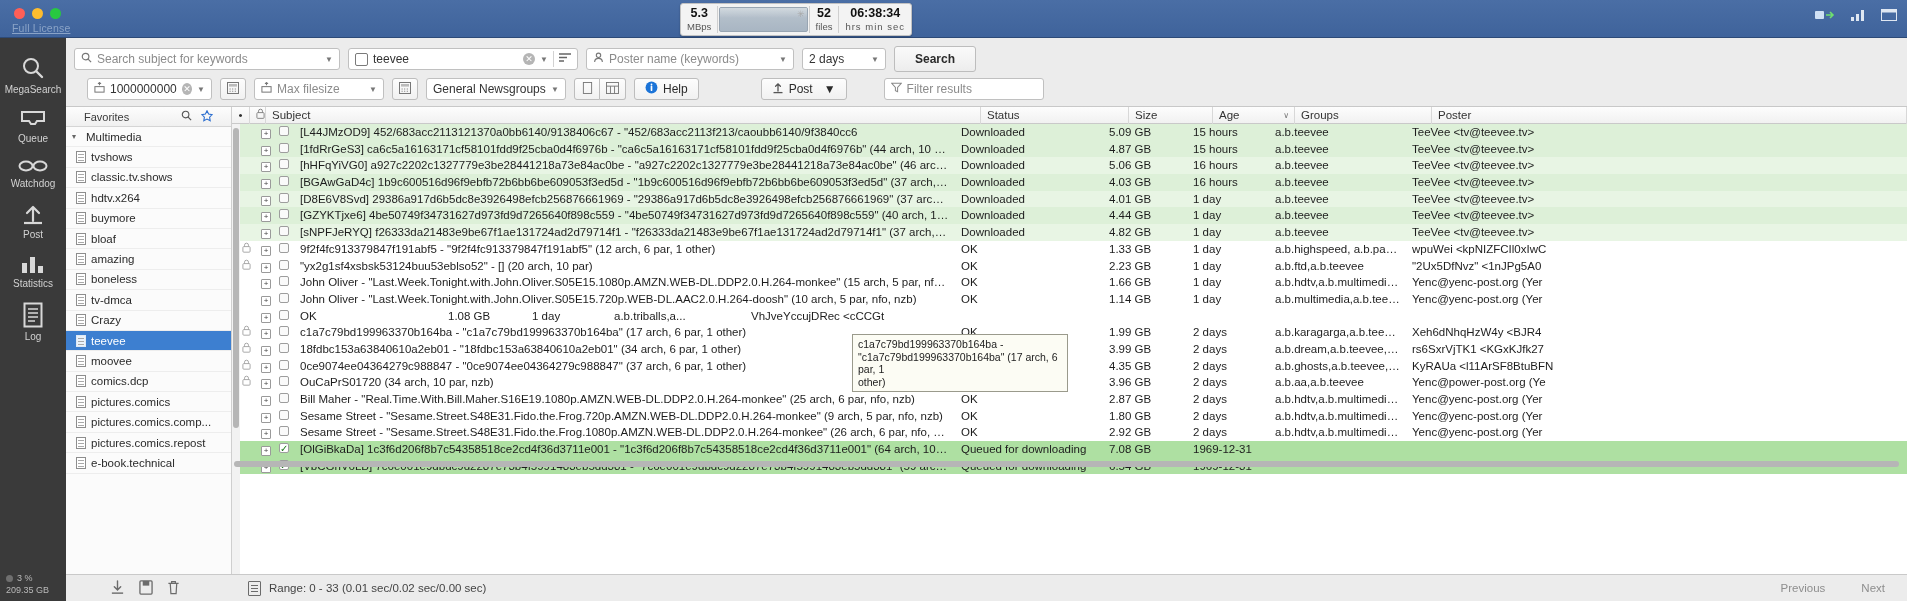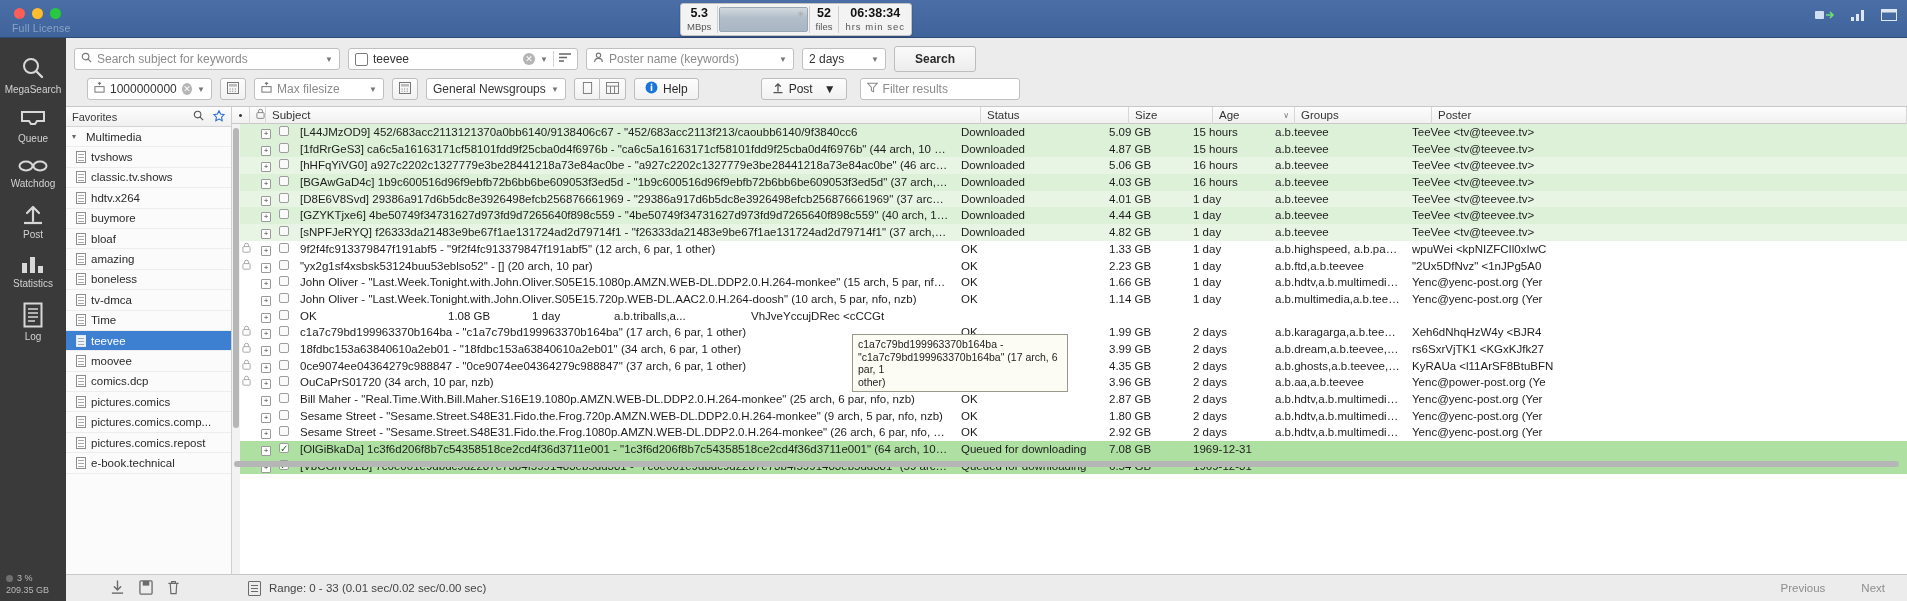--- a/index.html
+++ b/index.html
@@ -14,21 +14,21 @@
 
   
   .titlebar {
     position:absolute; left:0; top:0; width:1907px; height:38px;
     background:linear-gradient(#4a6ea5,#3f639b);
     border-bottom:1px solid #2d4a77;
   }
   .traffic { position:absolute; left:14px; top:8px; display:flex; gap:7px; }
   .tl { width:11px; height:11px; border-radius:50%; }
   .tl.red{background:#ff5f57;} .tl.yellow{background:#ffbd2e;} .tl.green{background:#28c940;}
-  .fulllic { position:absolute; left:12px; top:22px; font-size:10.5px; color:#8aa3c7; letter-spacing:.2px;}
+  .fulllic { position:absolute; left:12px; top:22px; font-size:10.5px; color:#8aa3c7; letter-spacing:.2px;text-decoration:underline;}
 
   
   .speedwidget {
     position:absolute; left:680px; top:3px; height:33px; width:232px;
     background:#f3f3f3; border:1px solid #c2c2c2; border-radius:3px;
     display:flex; align-items:stretch;
     box-shadow:0 1px 2px rgba(0,0,0,.25);
   }
   .spd-cell { display:flex; flex-direction:column; align-items:center; justify-content:center; padding:0 6px; position:relative;}
   .spd-big { font-size:12.5px; font-weight:bold; color:#111; line-height:12px;}
@@ -103,21 +103,21 @@
             font-size:9px; line-height:12px; text-align:center; }
   .divider-v { width:1px; height:16px; background:#d2d2d2; }
 
   
   .favs {
     position:absolute; left:66px; top:107px; width:166px; height:467px;
     background:#fbfbfb; border-right:1px solid #cfcfcf;
   }
   .favs-head {
     height:20px; background:linear-gradient(#fdfdfd,#f0f0f0); border-bottom:1px solid #d5d5d5;
-    display:flex; align-items:center; padding:0 6px; font-size:11px; color:#3a3a3a; gap:9px;justify-content:flex-end;
+    display:flex; align-items:center; padding:0 18px; font-size:11px; color:#3a3a3a; gap:9px;justify-content:flex-end;
   }
   .favs-head .sp { margin-left:auto; }
   .fav-list { height:447px; overflow:hidden; }
   .fav-row {
     height:20.4px; display:flex; align-items:center; gap:5px; padding-left:10px;
     font-size:11.5px; color:#2a2a2a; border-bottom:1px solid #ededed;
   }
   .fav-row.sel { background:#3d7fd0; color:#fff; }
   .fav-row.group { padding-left:6px; }
   .fav-ico { width:10px; height:12px; border:1px solid #8d8d8d; background:#fff; display:inline-block; position:relative;}
@@ -436,21 +436,21 @@
         <span>
           <svg width="12" height="12" viewBox="0 0 12 12">
               <path d="M6 9V2M3.6 4.3L6 1.9l2.4 2.4" stroke="#555" stroke-width="1.3" fill="none" stroke-linecap="round"></path>
               <path d="M1.5 10.6h9" stroke="#555" stroke-width="1.3"></path>
             </svg>
         </span>
         <span>Post</span>
         <span class="caret" style="margin-left:6px">▼</span>
       </div>
 
-      <div class="ctl w-filter ph" style="margin-left:5px">
+      <div class="ctl w-filter ph" style="margin-left:29px">
         <span>
           <svg width="11" height="11" viewBox="0 0 12 12">
               <path d="M0.8 1.4h10.4L7.2 6v4.6L4.8 9.4V6z" fill="none" stroke="#888" stroke-width="1.1"></path>
             </svg>
         </span>
         <span>Filter results</span>
       </div>
     </div>
   </div>
 
@@ -501,21 +501,21 @@
         <div class="fav-row">
           <span class="fav-ico"></span>
           <span>boneless</span>
         </div>
         <div class="fav-row">
           <span class="fav-ico"></span>
           <span>tv-dmca</span>
         </div>
         <div class="fav-row">
           <span class="fav-ico"></span>
-          <span>Time</span>
+          <span>Crazy</span>
         </div>
         <div class="fav-row sel">
           <span class="fav-ico"></span>
           <span>teevee</span>
         </div>
         <div class="fav-row">
           <span class="fav-ico"></span>
           <span>moovee</span>
         </div>
         <div class="fav-row">

